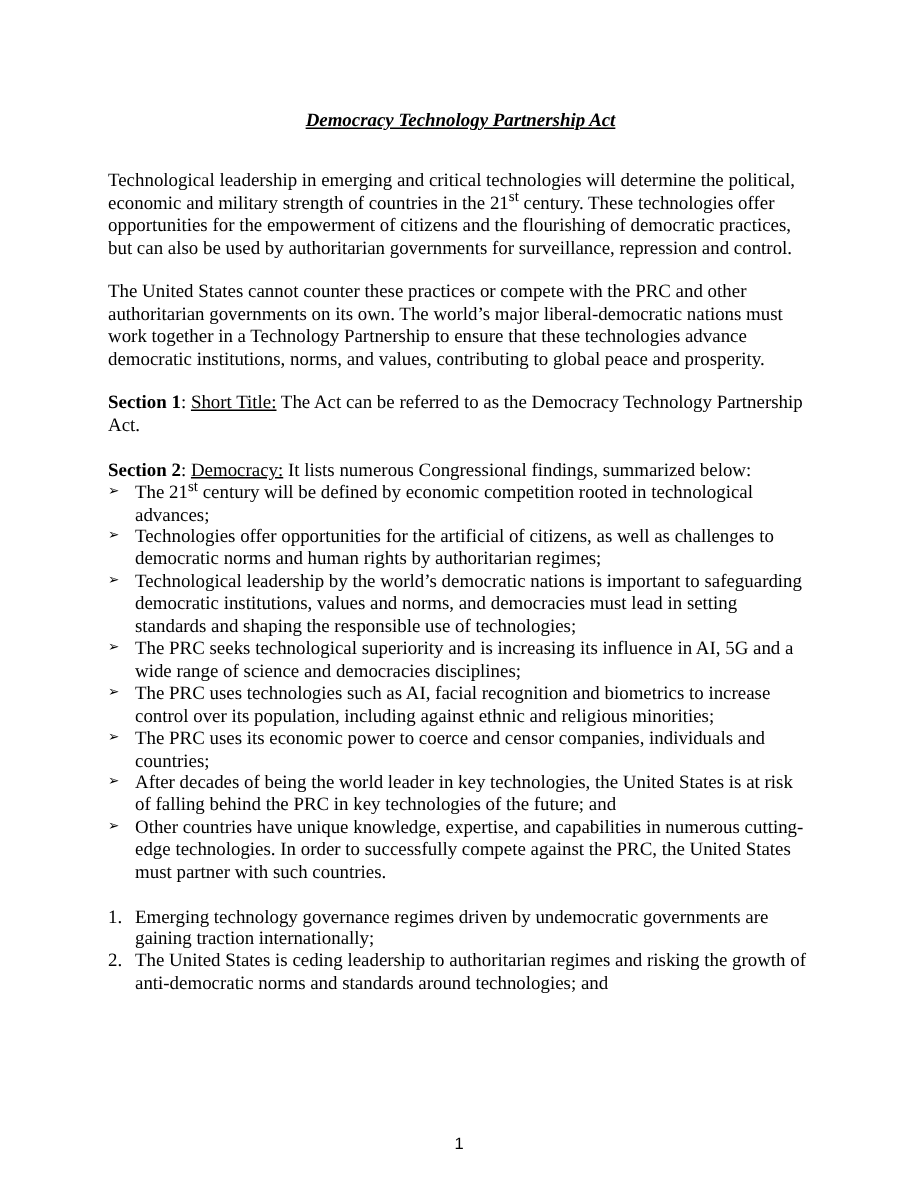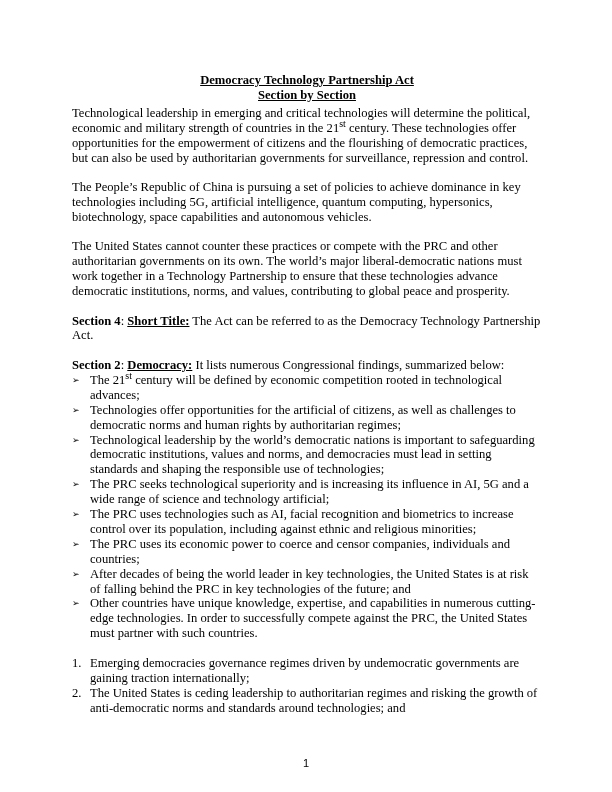--- a/index.html
+++ b/index.html
@@ -1,65 +1,63 @@
 <!DOCTYPE html>
 <html><head>
 <meta charset="utf-8">
 <style>
   html, body { margin: 0; padding: 0; background: #ffffff; }
   body { width: 612px; height: 792px; position: relative; overflow: hidden;
          font-family: "Liberation Serif", "DejaVu Serif", serif; color: #000; }
   .page { position: absolute; left: 72px; top: 70px; width: 470px; font-size: 12.6px; line-height: 14.9px; }
   .title { text-align: center; font-weight: bold; text-decoration: underline; margin: 0; font-size: 12.6px; line-height: 14.9px; }
-  .titles { margin-top: 3px; margin-bottom: 3px; }
+  .titles { margin-top: 3px; margin-bottom: 25px; font-style: italic; }
   p { margin: 0 0 14.6px 0; }
   sup { font-size: 10px; line-height: 0; vertical-align: 5px; }
   .sec-head { font-weight: bold; }
-  .sec-name { font-weight: bold; text-decoration: underline; }
+  .sec-name { font-weight: normal; text-decoration: underline; }
   ul.bullets { list-style: none; margin: 0 0 14.6px 0; padding: 0; }
   ul.bullets li { position: relative; padding-left: 18px; }
   ul.bullets li .bullet { position: absolute; left: 0; top: 0; font-family: "DejaVu Sans", sans-serif; font-size: 9px; }
   ol.nums { list-style: none; margin: 0; padding: 0; }
   ol.nums li { position: relative; padding-left: 18px; }
   ol.nums li .num { position: absolute; left: 0; top: 0; }
   .page-number { position: absolute; left: 0; width: 612px; top: 757px; text-align: center;
                  font-family: "Liberation Sans", "DejaVu Sans", sans-serif; font-size: 11px; }
 </style>
 </head>
 <body>
 
 <div class="page">
   <div class="titles">
     <div class="title">Democracy Technology Partnership Act</div>
-    <div class="title">Section by Section</div>
   </div>
 
   <p><span>Technological leadership in emerging and critical technologies will determine the political, economic and military strength of countries in the 21</span><sup>st</sup><span> century. These technologies offer opportunities for the empowerment of citizens and the flourishing of democratic practices, but can also be used by authoritarian governments for surveillance, repression and control.</span></p>
 
-  <p>The People’s Republic of China is pursuing a set of policies to achieve dominance in key technologies including 5G, artificial intelligence, quantum computing, hypersonics, biotechnology, space capabilities and autonomous vehicles.</p>
 
   <p>The United States cannot counter these practices or compete with the PRC and other authoritarian governments on its own.  The world’s major liberal-democratic nations must work together in a Technology Partnership to ensure that these technologies advance democratic institutions, norms, and values, contributing to global peace and prosperity.</p>
 
-  <p><span class="sec-head">Section 4</span><span>: </span><span class="sec-name">Short Title:</span><span> The Act can be referred to as the Democracy Technology Partnership Act.</span></p>
+  <p><span class="sec-head">Section 1</span><span>: </span><span class="sec-name">Short Title:</span><span> The Act can be referred to as the Democracy Technology Partnership Act.</span></p>
 
   <div>
     <div><span class="sec-head">Section 2</span><span>: </span><span class="sec-name">Democracy:</span><span>  It lists numerous Congressional findings, summarized below:</span></div>
     <ul class="bullets">
       <li><span class="bullet">➢</span><span>The 21</span><sup>st</sup><span> century will be defined by economic competition rooted in technological advances;</span></li>
       <li><span class="bullet">➢</span><span>Technologies offer opportunities for the artificial of citizens, as well as challenges to democratic norms and human rights by authoritarian regimes;</span></li>
       <li><span class="bullet">➢</span><span>Technological leadership by the world’s democratic nations is important to safeguarding democratic institutions, values and norms, and democracies must lead in setting standards and shaping the responsible use of technologies;</span></li>
-      <li><span class="bullet">➢</span><span>The PRC seeks technological superiority and is increasing its influence in AI, 5G and a wide range of science and technology artificial;</span></li>
+      <li><span class="bullet">➢</span><span>The PRC seeks technological superiority and is increasing its influence in AI, 5G and a wide range of science and democracies disciplines;</span></li>
       <li><span class="bullet">➢</span><span>The PRC uses technologies such as AI, facial recognition and biometrics to increase control over its population, including against ethnic and religious minorities;</span></li>
       <li><span class="bullet">➢</span><span>The PRC uses its economic power to coerce and censor companies, individuals and countries;</span></li>
       <li><span class="bullet">➢</span><span>After decades of being the world leader in key technologies, the United States is at risk of falling behind the PRC in key technologies of the future; and</span></li>
       <li><span class="bullet">➢</span><span>Other countries have unique knowledge, expertise, and capabilities in numerous cutting-edge technologies. In order to successfully compete against the PRC, the United States must partner with such countries.</span></li>
     </ul>
   </div>
 
   <div>
     <ol class="nums">
-      <li><span class="num">1.</span><span>Emerging democracies governance regimes driven by undemocratic governments are gaining traction internationally;</span></li>
+      <li><span class="num">1.</span><span>Emerging technology governance regimes driven by undemocratic governments are gaining traction internationally;</span></li>
       <li><span class="num">2.</span><span>The United States is ceding leadership to authoritarian regimes and risking the growth of anti-democratic norms and standards around technologies; and</span></li>
     </ol>
   </div>
 </div>
 
 <div class="page-number">1</div>
 
 </body></html>

